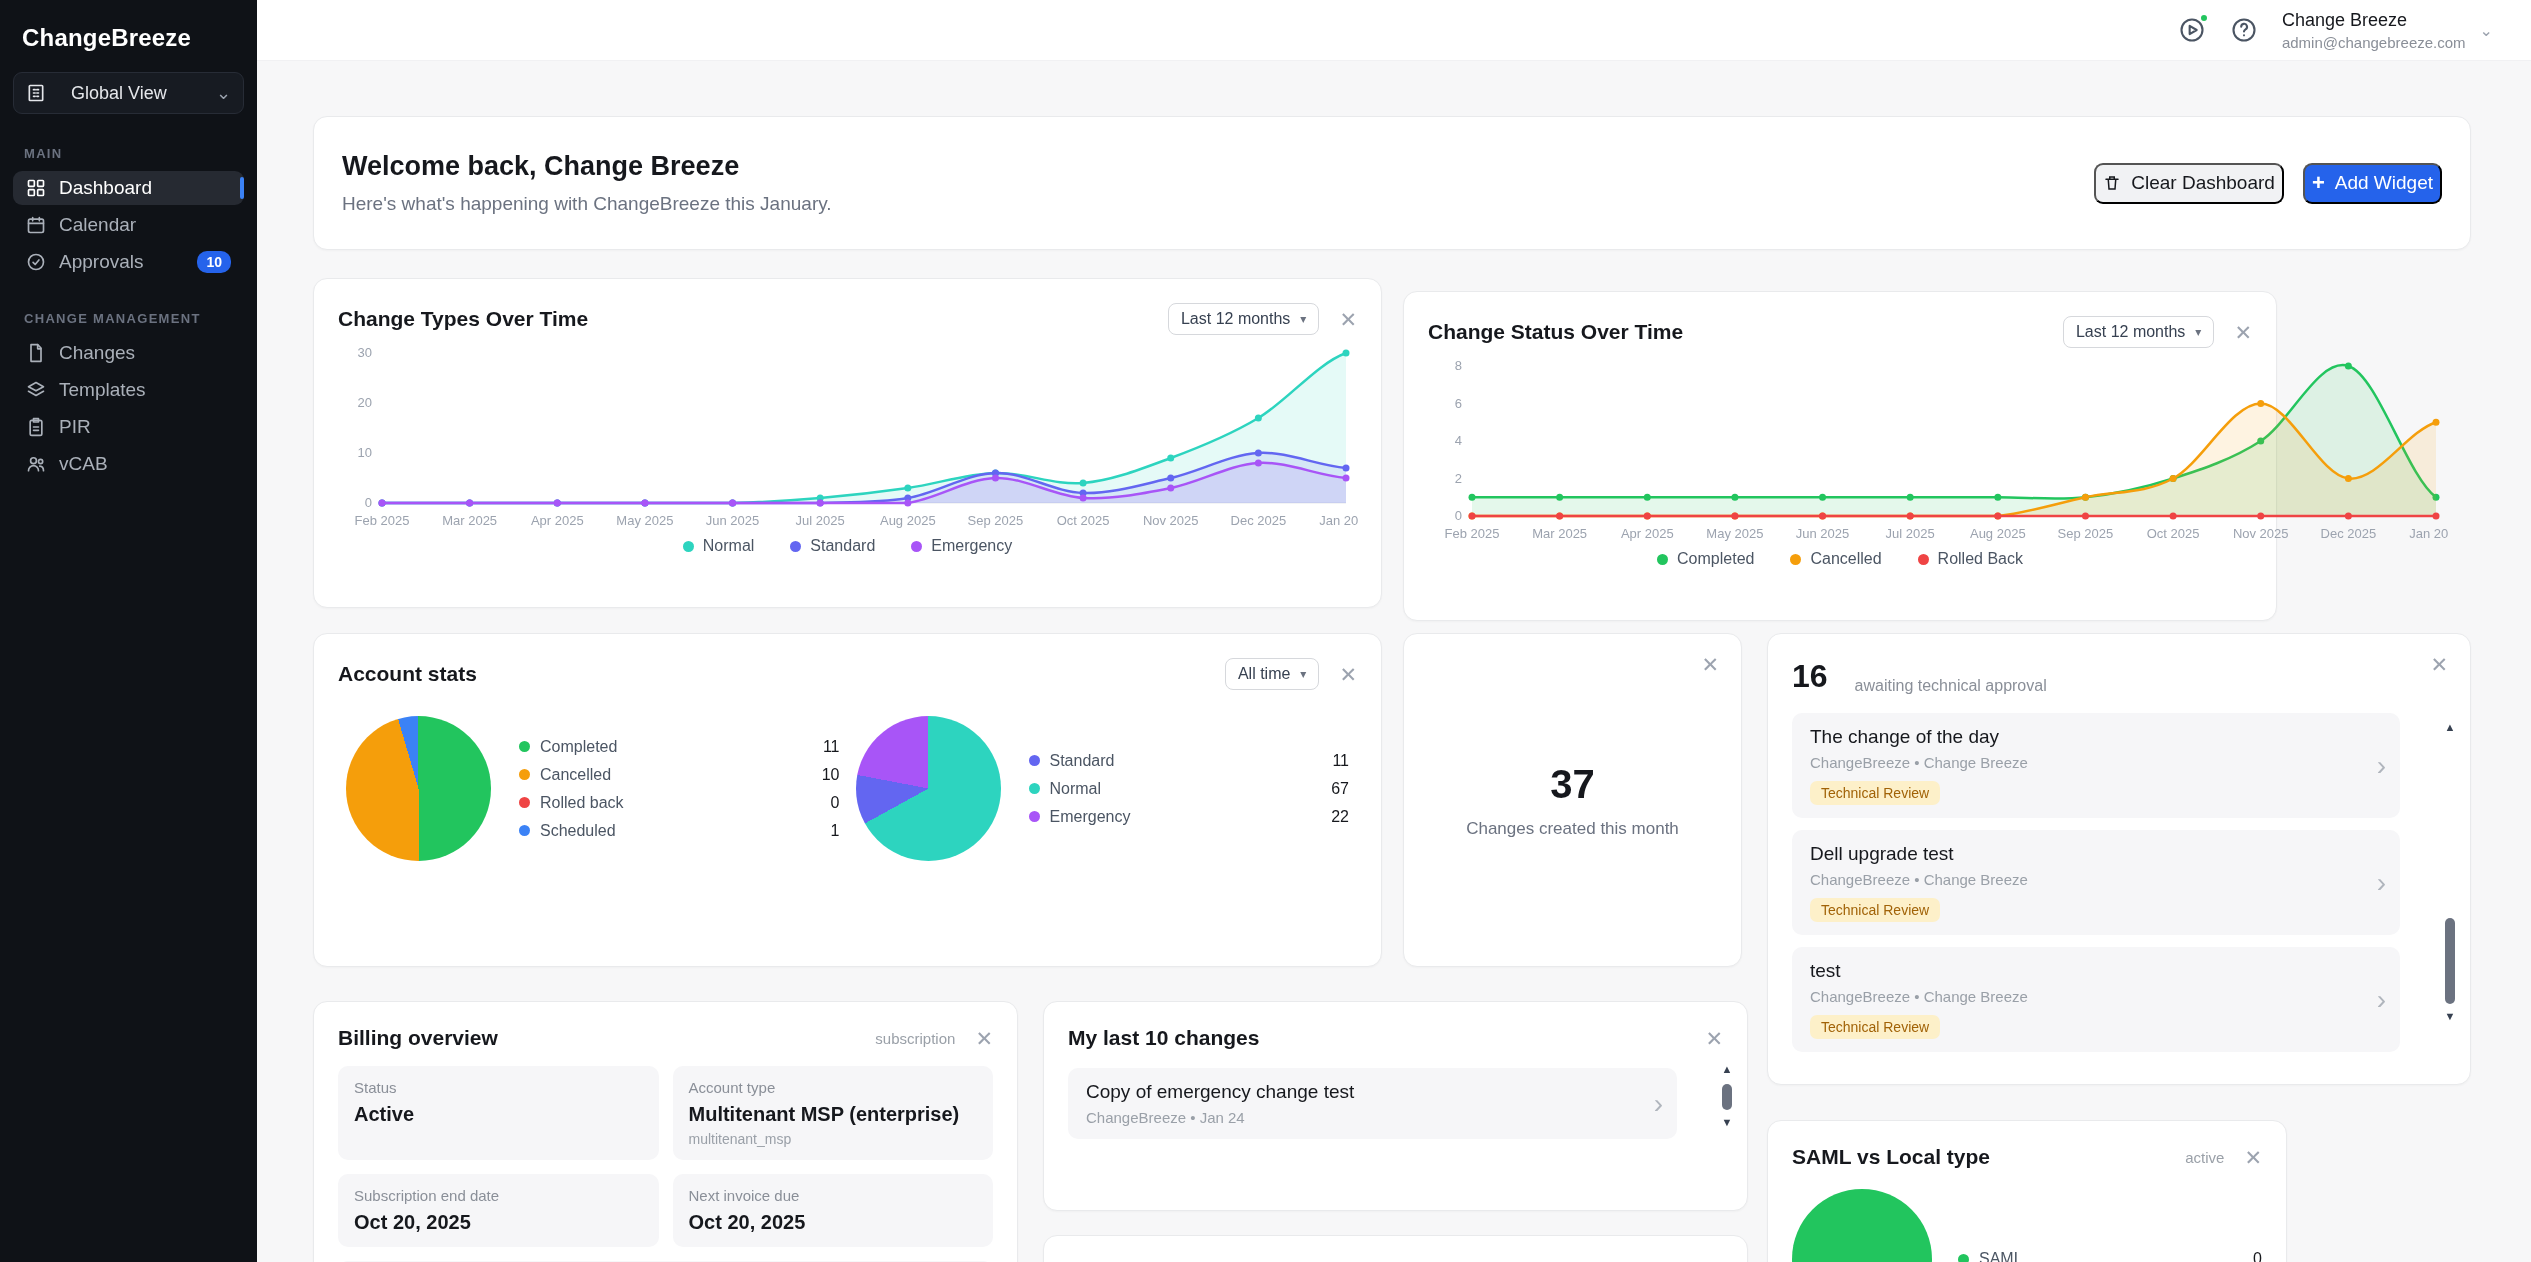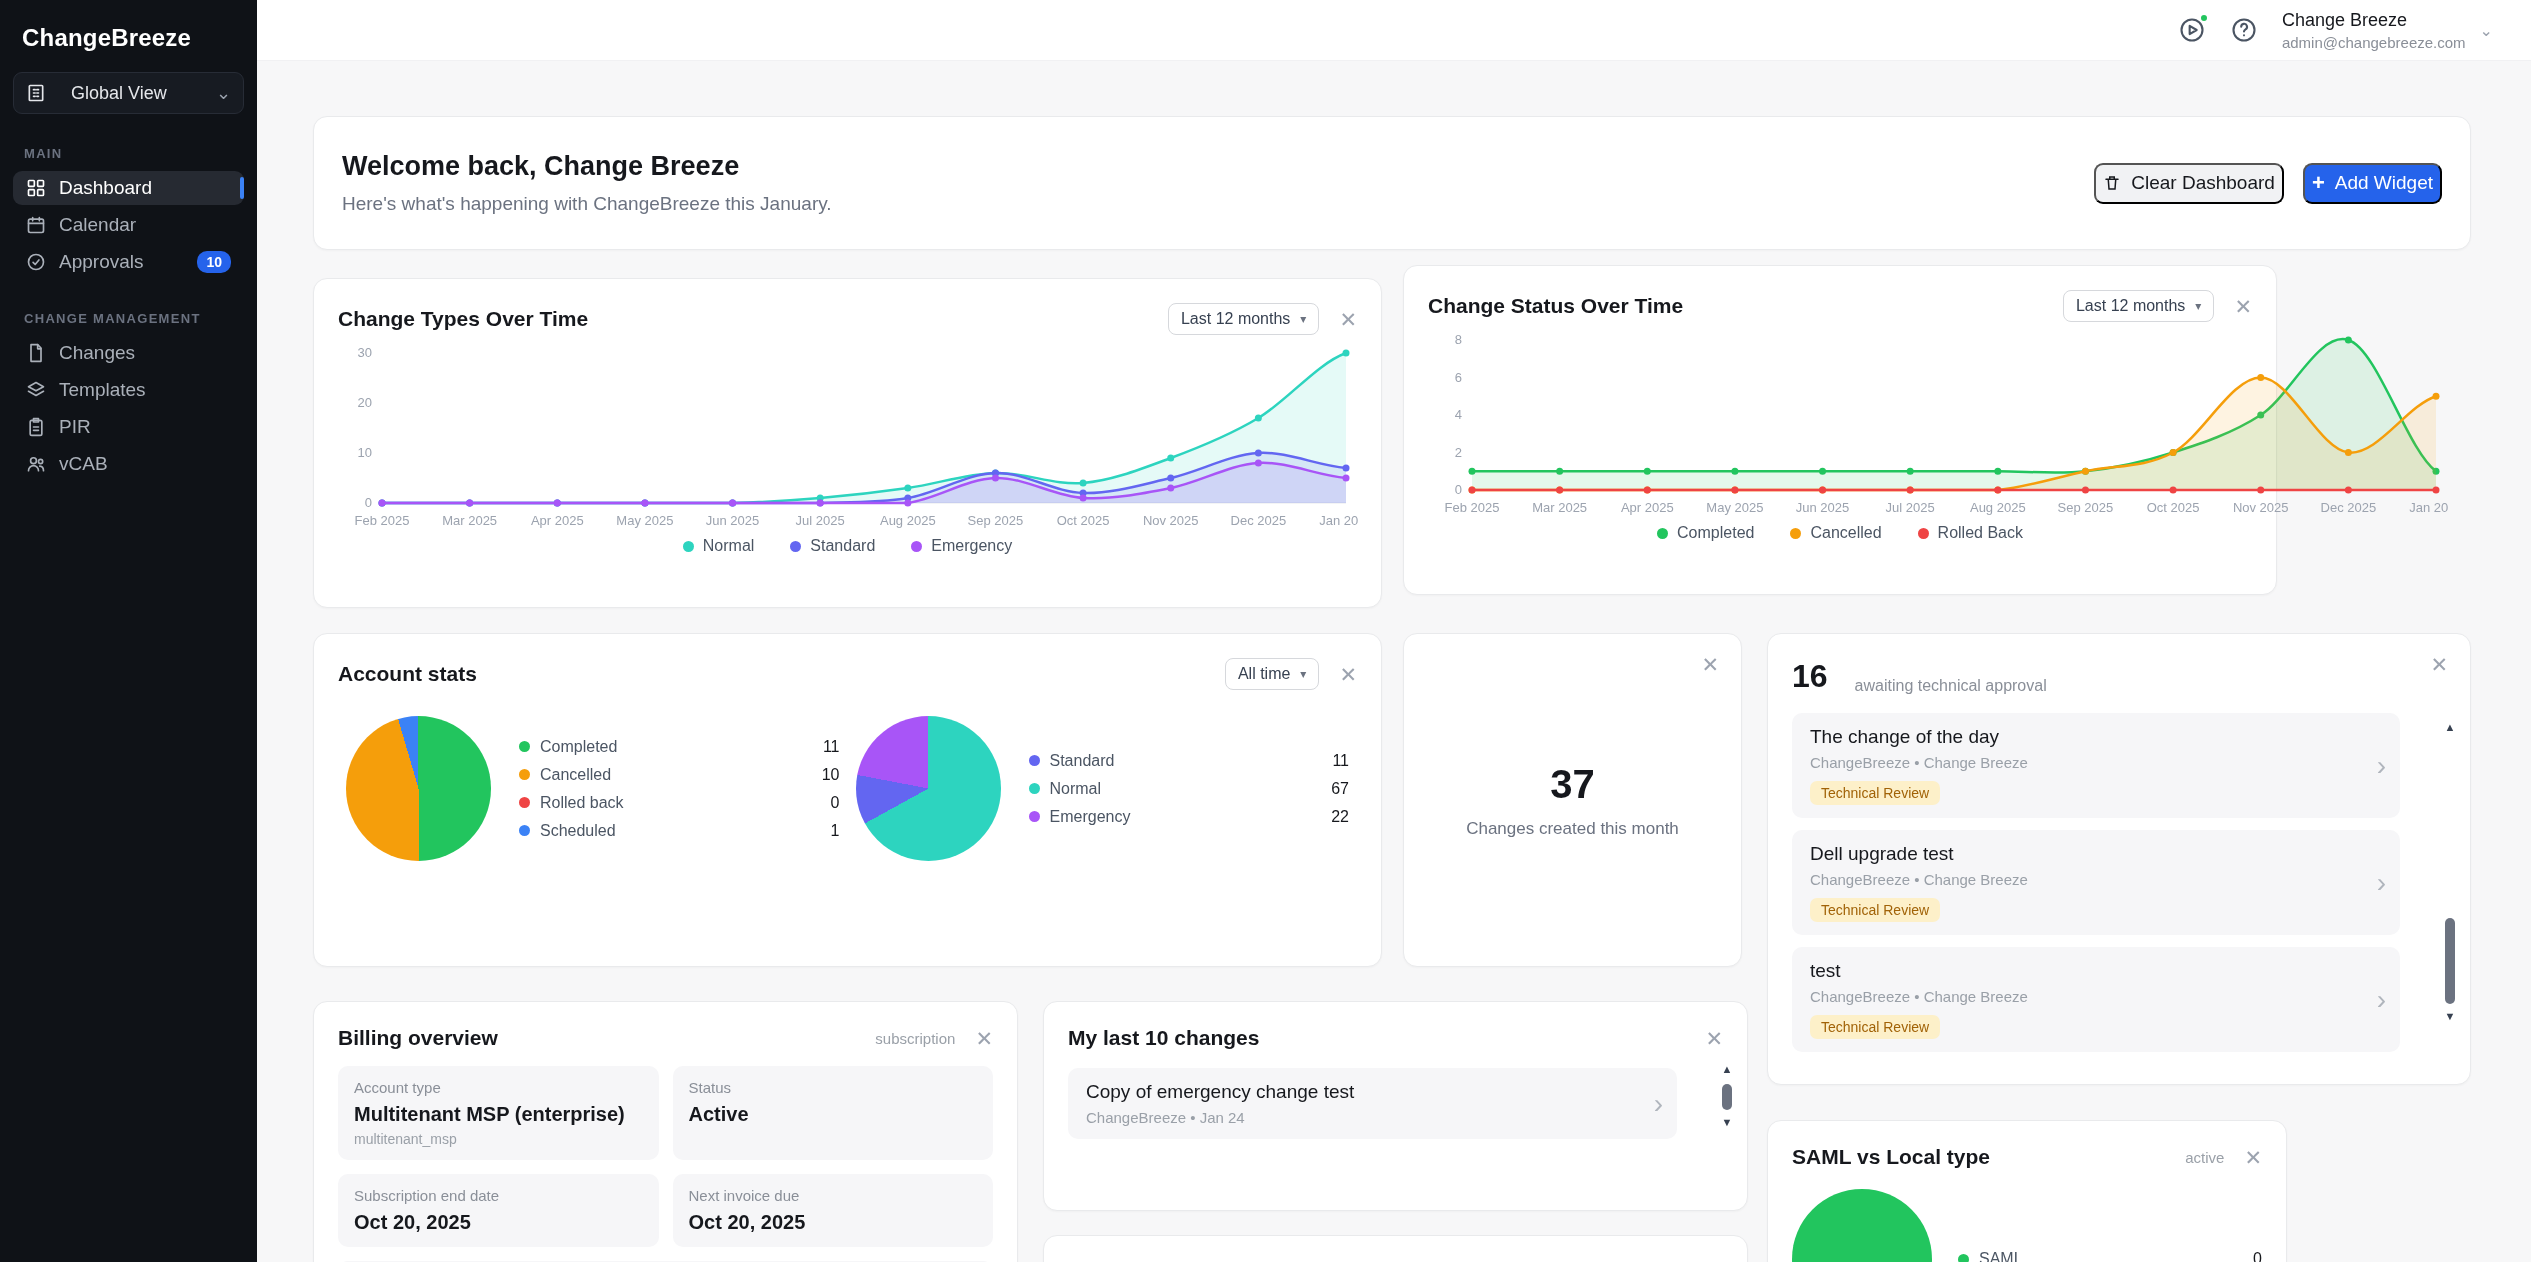--- a/index.html
+++ b/index.html
@@ -53,21 +53,21 @@
   .wel-title { font-size:27px; font-weight:bold; }
   .wel-sub { font-size:19px; color:#6b7280; margin-top:11px; }
   .wel-actions { margin-left:auto; display:flex; gap:19px; }
   .btn { display:flex; align-items:center; gap:10px; height:41px; padding:0 7px; border-radius:9px; font-size:19px; font-weight:500; cursor:pointer; }
   .btn-gray { background:#f1f2f4; color:#16181d; }
   .btn-blue { background:#2563eb; color:#fff; }
   .btn svg { width:18px; height:18px; stroke:currentColor; fill:none; stroke-width:2; stroke-linecap:round; }
   .plus-glyph { font-size:22px; line-height:1; font-weight:bold; }
 
   .w-types  { left:56px;   top:217px; width:1069px; height:330px; }
-  .w-status { left:1146px; top:204px; width:874px; height:330px; }
+  .w-status { left:1146px; top:230px; width:874px; height:330px; }
   .tick { fill:#9ca3af; font-size:13px; font-family:"Liberation Sans",sans-serif; }
   .chart-box { margin-top:8px; }
   .legend-row { display:flex; justify-content:center; gap:36px; margin-top:4px; }
   .legend-item { display:flex; align-items:center; gap:9px; font-size:16px; color:#4b5563; }
   .dot { width:11px; height:11px; border-radius:50%; background:#ccc; flex:none; }
 
   .w-account { left:56px; top:572px; width:1069px; height:334px; }
   .as-body { display:flex; margin-top:26px; }
   .as-half { flex:1; display:flex; align-items:center; gap:28px; padding:0 8px; }
   .pie { border-radius:50%; flex:none; }
@@ -543,27 +543,27 @@
   <section class="card w-billing pad">
     <div class="card-head">
       <div class="card-title">Billing overview</div>
       <div class="head-right">
         <span class="tag-muted">subscription</span>
         <span class="x-btn">✕</span>
       </div>
     </div>
     <div class="bill-grid">
       <div class="info-box">
+        <div class="ib-label">Status</div>
+        <div class="ib-value">Active</div>
+      </div>
+      <div class="info-box">
         <div class="ib-label">Account type</div>
         <div class="ib-value">Multitenant MSP (enterprise)</div>
         <div class="ib-sub">multitenant_msp</div>
-      </div>
-      <div class="info-box">
-        <div class="ib-label">Status</div>
-        <div class="ib-value">Active</div>
       </div>
       <div class="info-box">
         <div class="ib-label">Subscription end date</div>
         <div class="ib-value">Oct 20, 2025</div>
       </div>
       <div class="info-box">
         <div class="ib-label">Next invoice due</div>
         <div class="ib-value">Oct 20, 2025</div>
       </div>
     </div>

